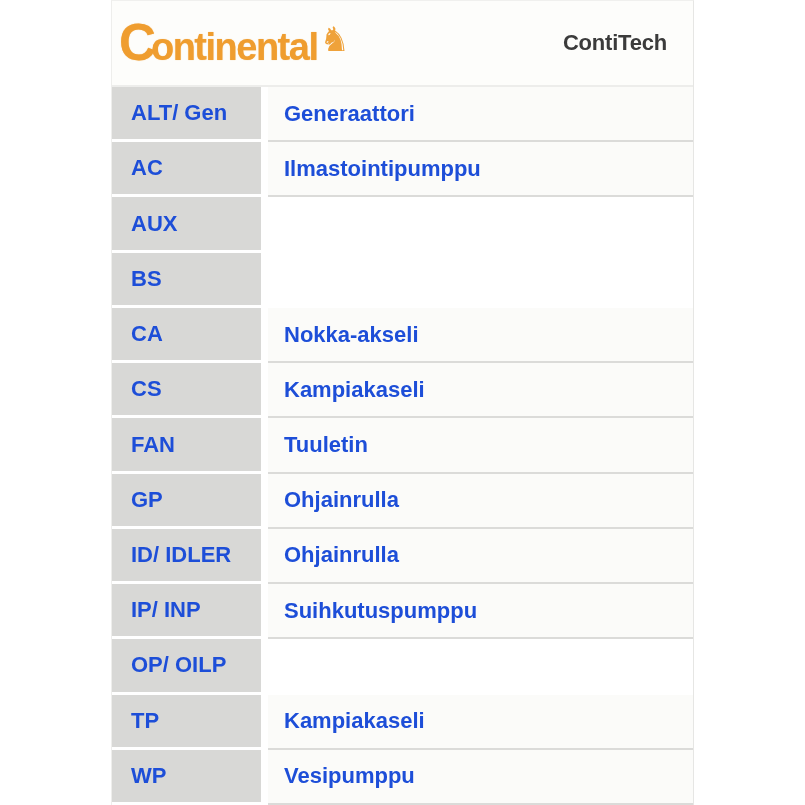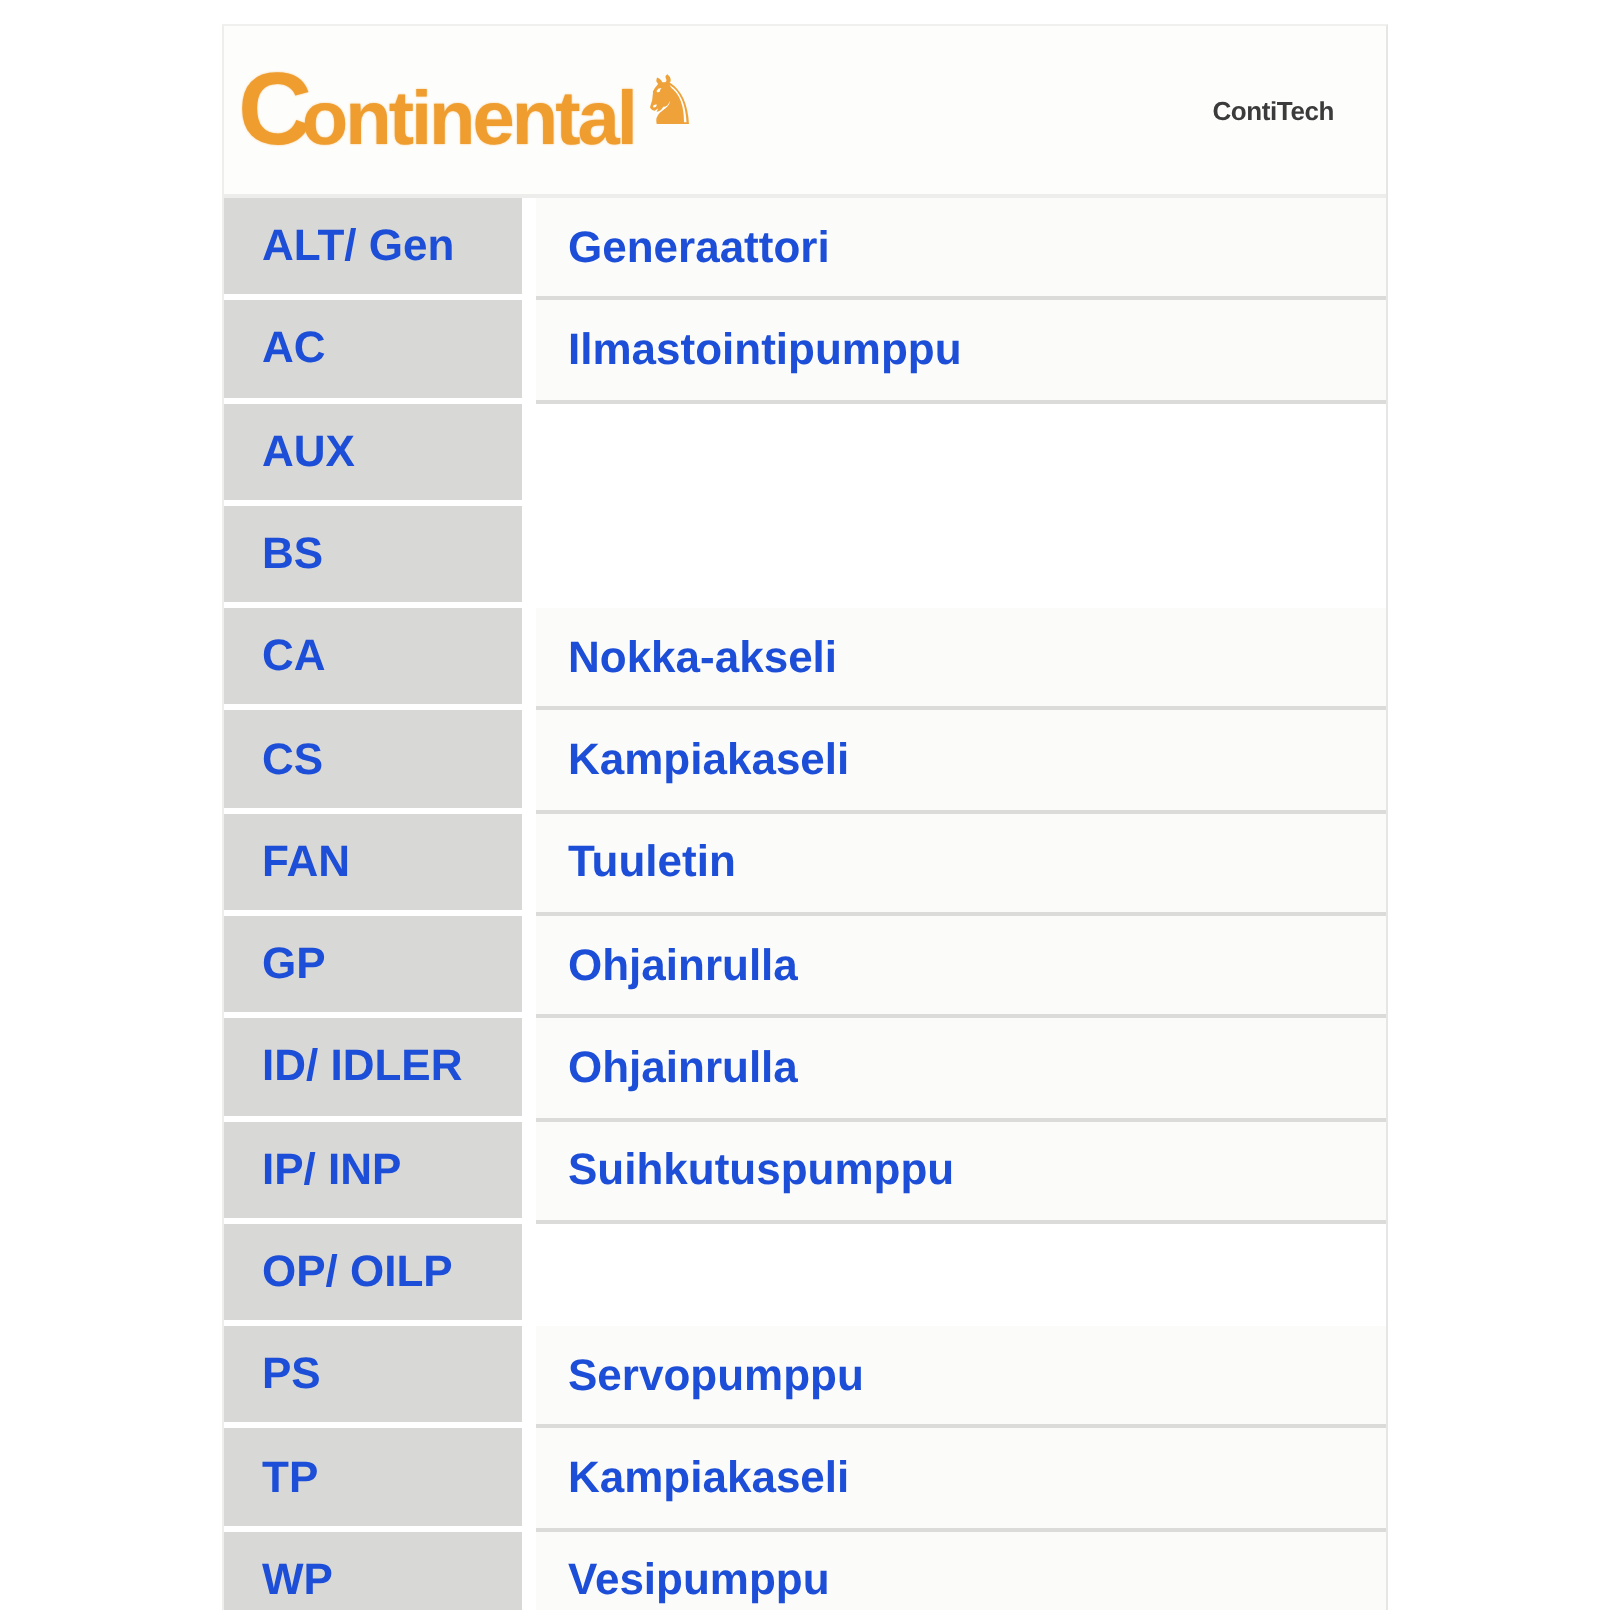--- a/index.html
+++ b/index.html
@@ -9,21 +9,20 @@
     width: 805px;
     height: 805px;
     overflow: hidden;
     font-family: "Liberation Sans", sans-serif;
   }
   .page {
     position: relative;
     width: 805px;
     height: 722px;
     background: #ffffff;
-    margin-top: 12px;
   }
   .content {
     position: absolute;
     left: 111px;
     top: 0;
     width: 583px;
     height: 805px;
     border-left: 1px solid #eeeeec;
     border-right: 1px solid #e6e6e4;
     border-top: 1px solid #f0f0ee;
@@ -62,21 +61,21 @@
   .horse {
     color: #efa23a;
     font-size: 34px;
     line-height: 1;
     margin-left: 2px;
     transform: translateY(-4px);
   }
   .subbrand {
     color: #3b3b3b;
     font-weight: 700;
-    font-size: 13px;
+    font-size: 22px;
     margin-right: 26px;
     letter-spacing: -0.2px;
   }
   
   .table {
     position: absolute;
     left: 0; top: 86px; right: 0; bottom: 0;
     display: flex;
     flex-direction: column;
   }
@@ -222,29 +221,20 @@
           </div>
       </div>
 
       <div class="row">
         <div class="cell abbr">
             <span>OP/ OILP</span>
           </div>
         <div class="colgap"></div>
       </div>
 
-      <div class="row">
-        <div class="cell abbr">
-            <span>PS</span>
-          </div>
-        <div class="colgap"></div>
-        <div class="cell term">
-            <span>Servopumppu</span>
-          </div>
-      </div>
 
       <div class="row">
         <div class="cell abbr">
             <span>TP</span>
           </div>
         <div class="colgap"></div>
         <div class="cell term">
             <span>Kampiakaseli</span>
           </div>
       </div>

